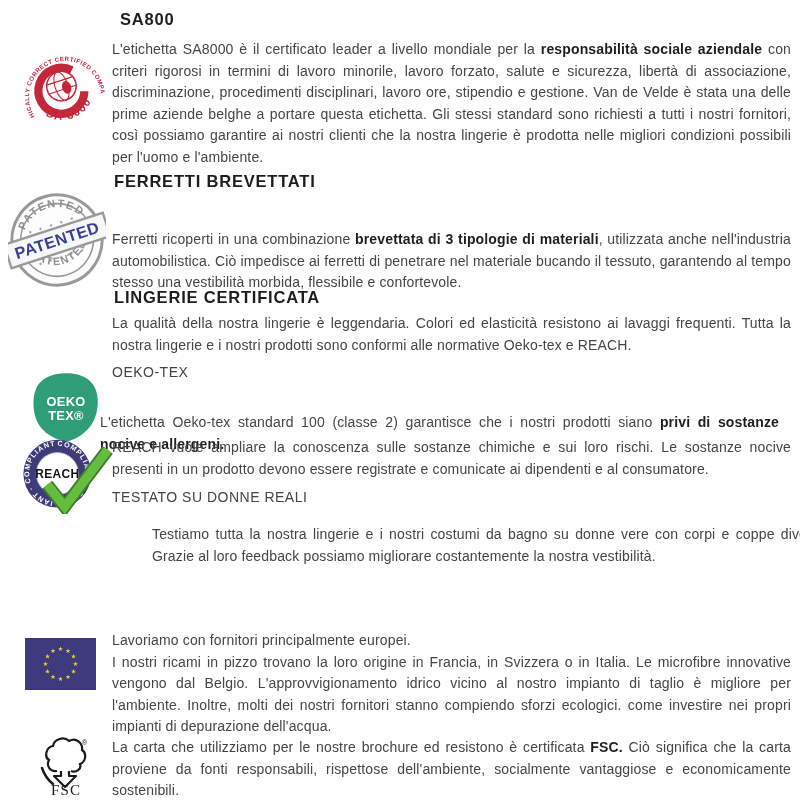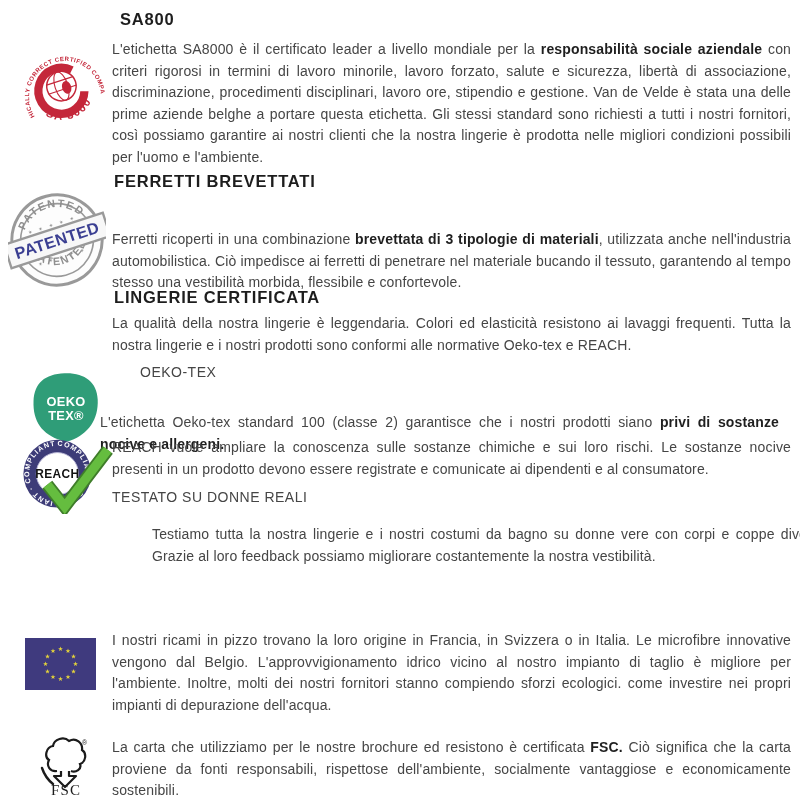--- a/index.html
+++ b/index.html
@@ -89,21 +89,21 @@
       <text class="pt-banner" x="50" y="56" text-anchor="middle">PATENTED</text>
       <text class="pt-stars" x="50" y="70" text-anchor="middle">✶ ✶ ✶ ✶ ✶</text>
     </g>
   </g>
 </svg>
 
 <div class="abs heading" style="left:114px; top:288px;text-align:center;">LINGERIE CERTIFICATA</div>
 
 <div class="abs para" style="left:112px; top:313px;">La qualità della nostra lingerie è leggendaria. Colori ed elasticità resistono ai lavaggi frequenti. Tutta la nostra lingerie e i nostri prodotti sono conformi alle normative Oeko-tex e REACH.</div>
 
-<div class="abs sublabel" style="left:112px; top:364px;margin-left:28px;">OEKO-TEX</div>
+<div class="abs sublabel" style="left:112px; top:364px;">OEKO-TEX</div>
 
 <div class="abs para" style="left:100px; top:384px;margin-top:28px;"><span>L'etichetta Oeko-tex standard 100 (classe 2) garantisce che i nostri prodotti siano </span><b>privi di sostanze nocive e allergeni.</b></div>
 
 <svg class="abs" style="left:28px; top:371px;" width="76" height="71" viewBox="0 0 100 94">
   <path d="M 48,3 C 22,4 8,16 7,40 C 6,66 18,84 44,92 C 48,94 52,94 56,92 C 80,83 93,64 92,38 C 91,14 74,2 48,3 Z" fill="#2f9d78"></path>
   <text class="oeko-txt" x="50" y="46" text-anchor="middle">OEKO</text>
   <text class="oeko-txt" x="50" y="65" text-anchor="middle">TEX®</text>
 </svg>
 
 <div class="abs para" style="left:112px; top:437px;">REACH vuole ampliare la conoscenza sulle sostanze chimiche e sui loro rischi. Le sostanze nocive presenti in un prodotto devono essere registrate e comunicate ai dipendenti e al consumatore.</div>
@@ -118,20 +118,21 @@
   <text class="reach-center" x="40" y="45" text-anchor="middle">REACH</text>
   <path d="M 29,52 L 48,76 L 95,14" fill="none" stroke="#3f7d2a" stroke-width="14"></path>
   <path d="M 29,52 L 48,76 L 95,14" fill="none" stroke="#65bd3f" stroke-width="10"></path>
 </svg>
 
 <div class="abs sublabel" style="left:112px; top:489px;">TESTATO SU DONNE REALI</div>
 
 <div class="abs para" style="left:112px; top:524px;margin-left:40px;">Testiamo tutta la nostra lingerie e i nostri costumi da bagno su donne vere con corpi e coppe diverse. Grazie al loro feedback possiamo migliorare costantemente la nostra vestibilità.</div>
 
 <div class="abs" style="left:112px; top:630px; width:679px;">
+  <div class="firstline">Lavoriamo con fornitori principalmente europei.</div>
   <div class="para">I nostri ricami in pizzo trovano la loro origine in Francia, in Svizzera o in Italia. Le microfibre innovative vengono dal Belgio. L'approvvigionamento idrico vicino al nostro impianto di taglio è migliore per l'ambiente. Inoltre, molti dei nostri fornitori stanno compiendo sforzi ecologici. come investire nei propri impianti di depurazione dell'acqua.</div>
 </div>
 
 <svg class="abs" style="left:25px; top:638px;" width="71" height="52" viewBox="0 0 71 52">
   <defs>
     <polygon id="eustar" points="0,-2.6 0.62,-0.85 2.47,-0.8 1,0.32 1.53,2.1 0,1.05 -1.53,2.1 -1,0.32 -2.47,-0.8 -0.62,-0.85" fill="#e3d23b"></polygon>
   </defs>
   <rect x="0" y="0" width="71" height="52" fill="#3f3a7e"></rect>
   <use href="#eustar" transform="translate(35.5,11)"></use>
   <use href="#eustar" transform="translate(43,13)"></use>

